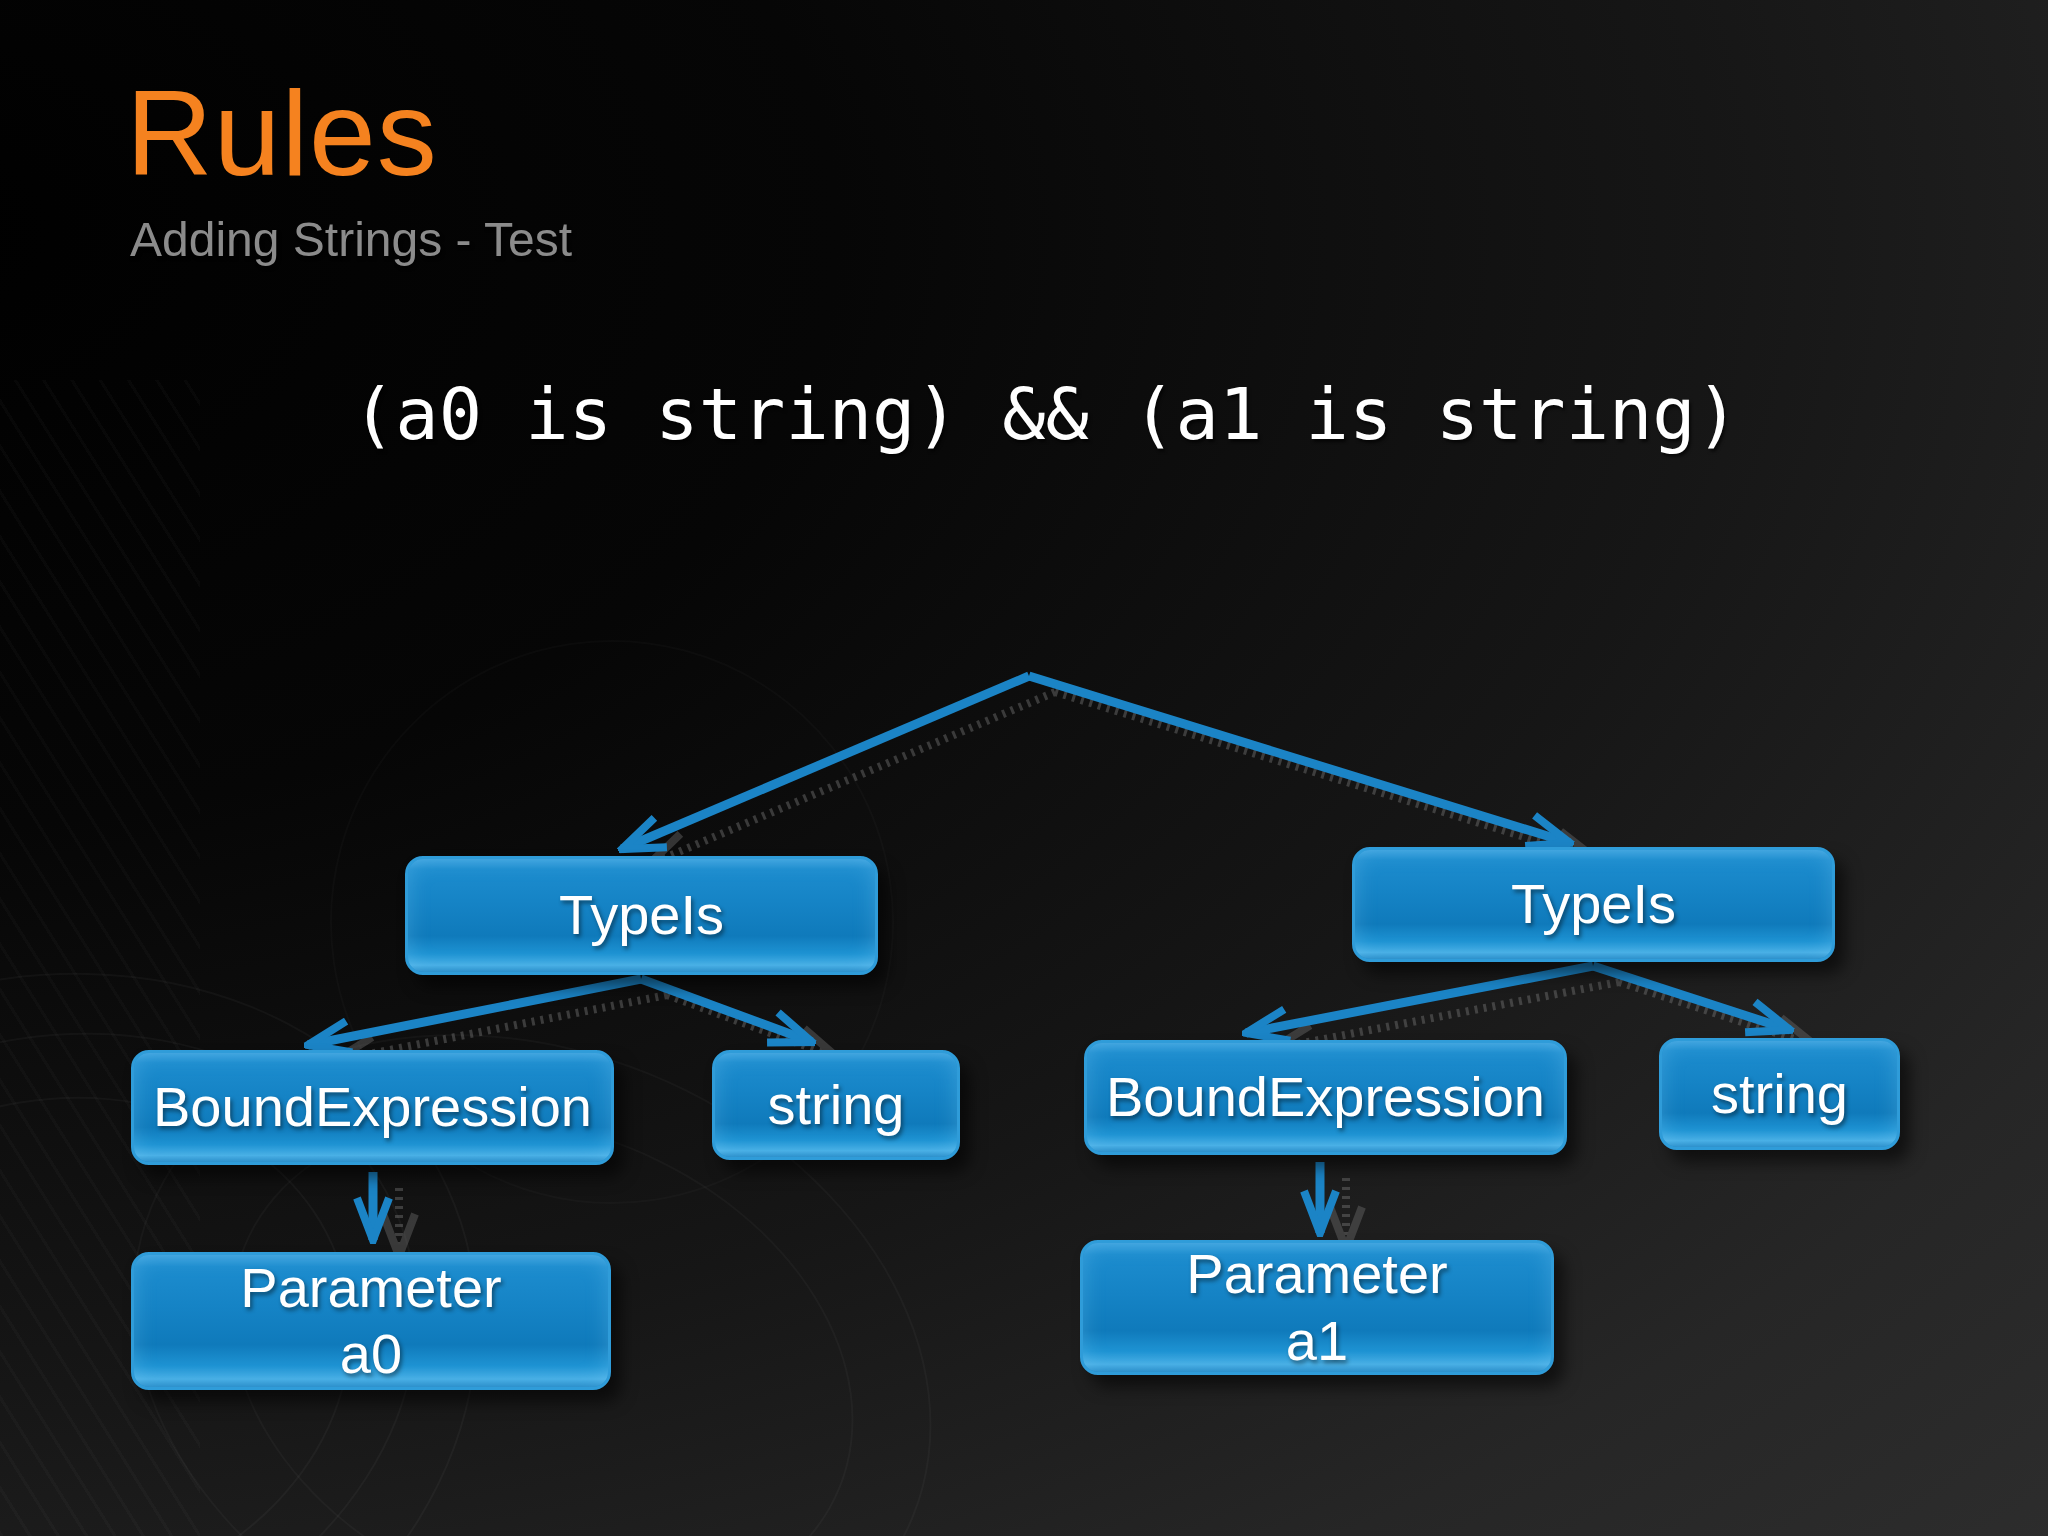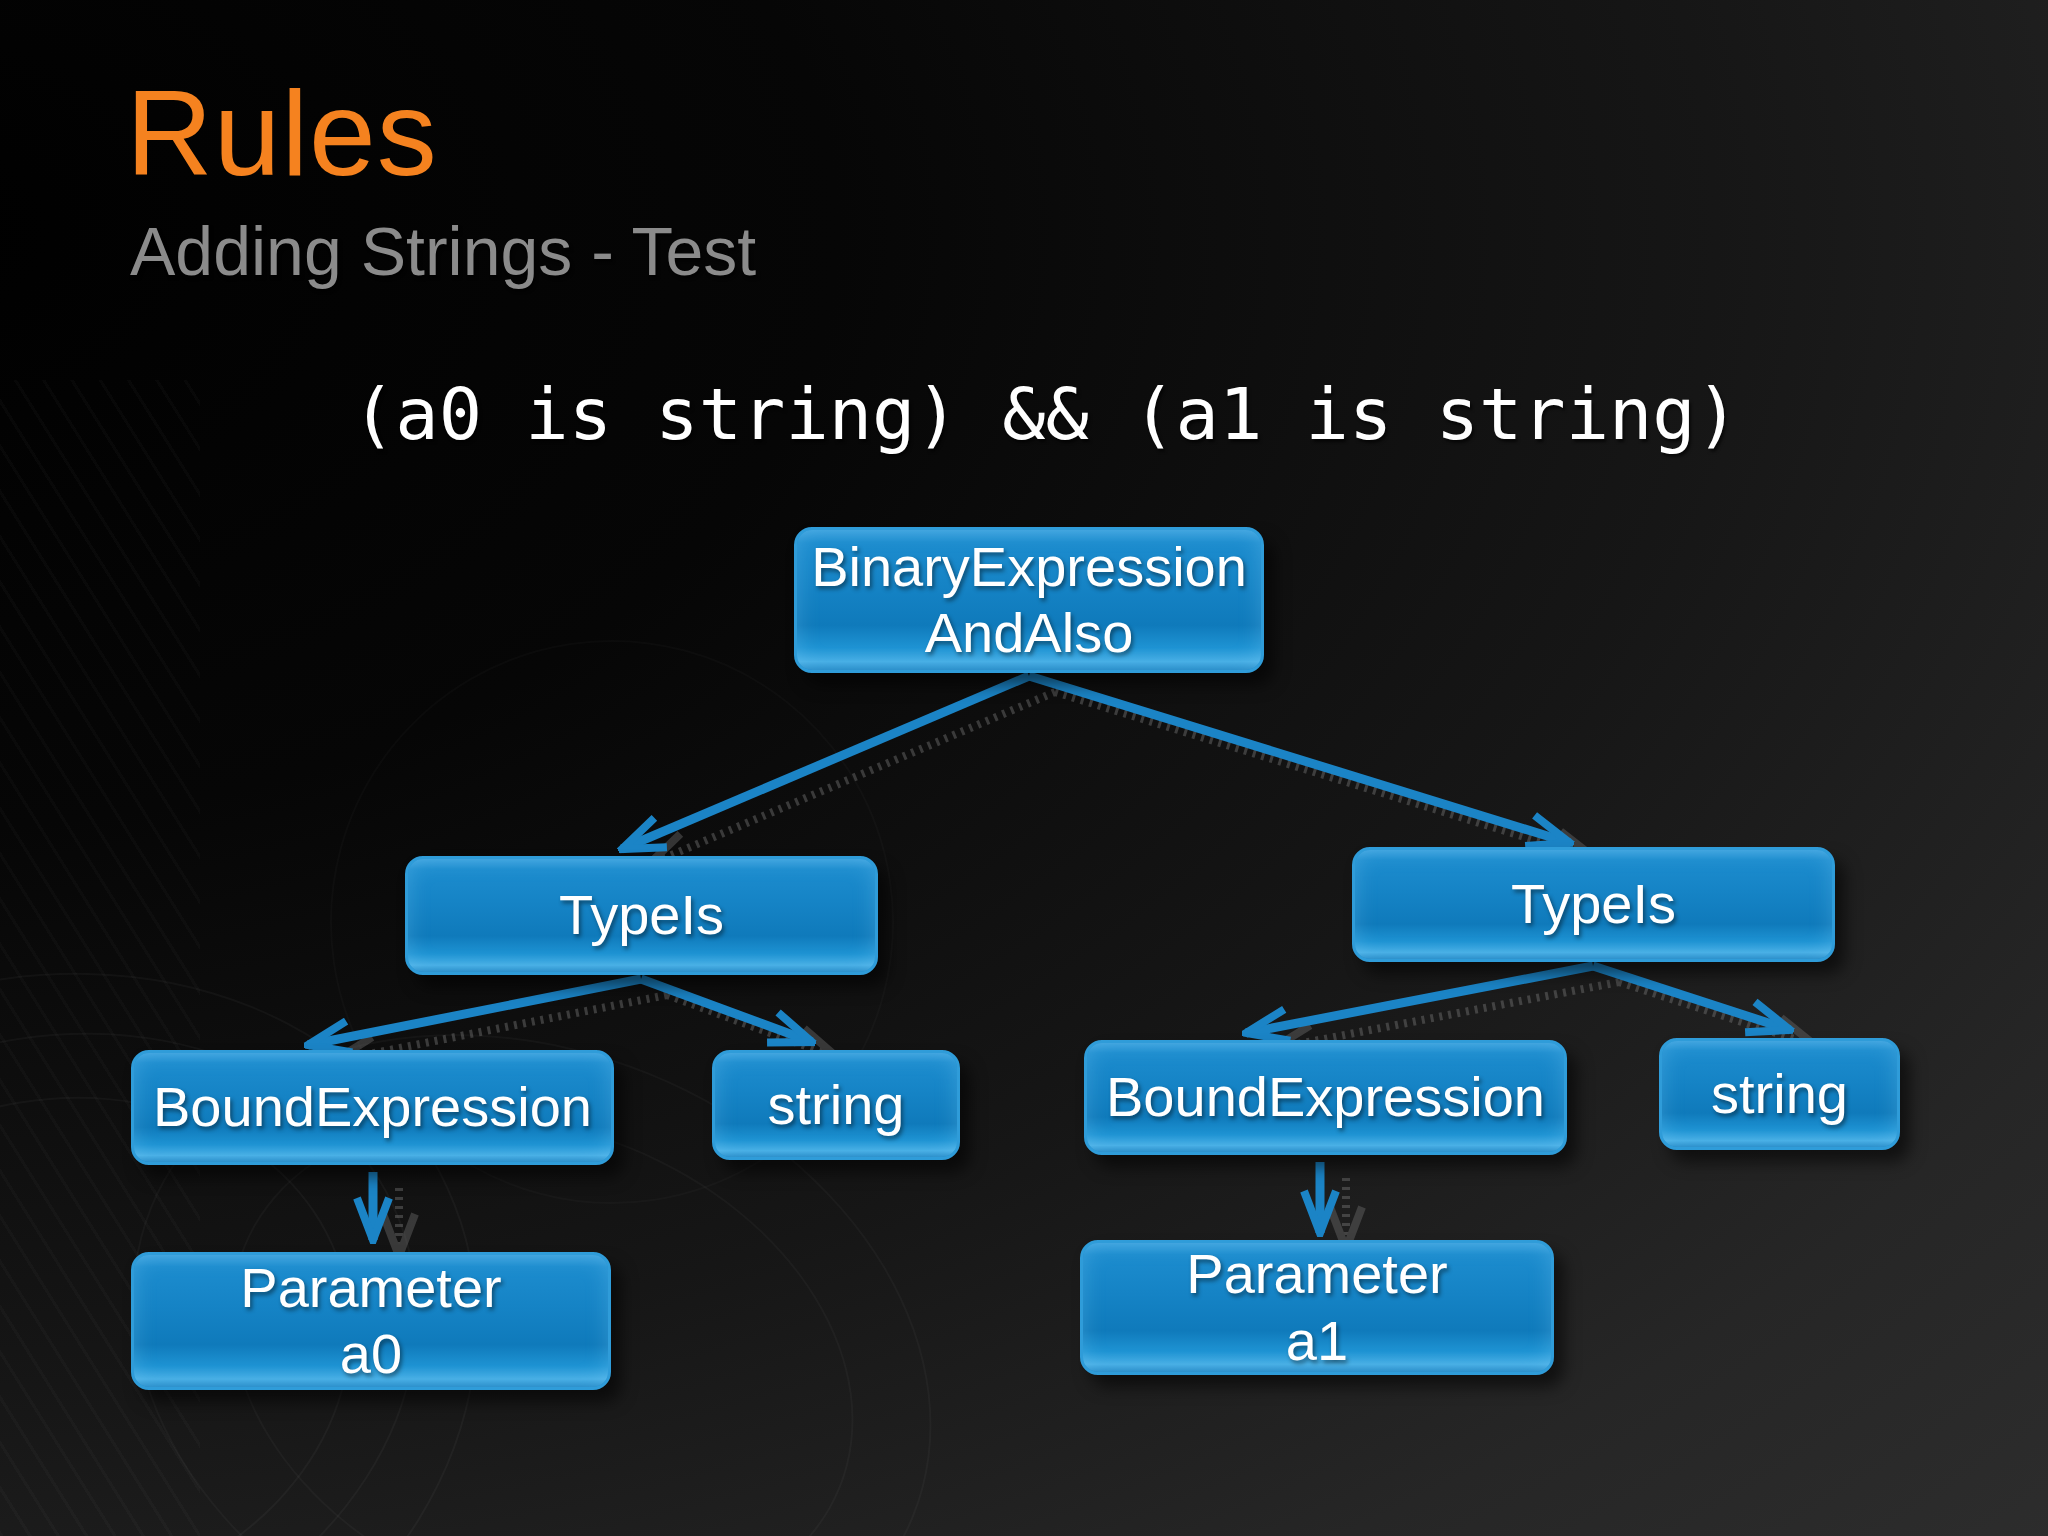--- a/index.html
+++ b/index.html
@@ -27,21 +27,21 @@
     opacity:.8;
   }
 
   .title{
     position:absolute;left:126px;top:64px;
     font-size:120px;line-height:1.15;color:#F5821F;
     letter-spacing:1px;
   }
   .subtitle{
     position:absolute;left:130px;top:212px;
-    font-size:68px;line-height:1.15;color:#8B8B8B;
+    font-size:48px;line-height:1.15;color:#8B8B8B;
     text-shadow:2px 3px 3px rgba(0,0,0,.6);
     text-align:right;
   }
   .code{
     position:absolute;left:0;right:0;top:372px;
     text-align:center;
     font-family:"DejaVu Sans Mono", monospace;
     font-size:72px;color:#FFFFFF;
     text-shadow:2px 3px 3px rgba(0,0,0,.6);
     white-space:pre;
@@ -116,24 +116,20 @@
       <line x1="1029" y1="676" x2="1570" y2="843" marker-end="url(#ah-blue)"></line>
       <line x1="641" y1="979" x2="308" y2="1045" marker-end="url(#ah-blue)"></line>
       <line x1="641" y1="979" x2="812" y2="1042" marker-end="url(#ah-blue)"></line>
       <line x1="1593" y1="966" x2="1246" y2="1033" marker-end="url(#ah-blue)"></line>
       <line x1="1593" y1="966" x2="1790" y2="1030" marker-end="url(#ah-blue)"></line>
       <line x1="373" y1="1172" x2="373" y2="1240" marker-end="url(#ah-blue)"></line>
       <line x1="1320" y1="1162" x2="1320" y2="1233" marker-end="url(#ah-blue)"></line>
     </g>
   </svg>
 
-  <div class="node" id="node-root">
-    <span>BinaryExpression</span>
-    <span>AndAlso</span>
-  </div>
 
   <div class="node" id="node-typeis-l">
     <span>TypeIs</span>
   </div>
 
   <div class="node" id="node-typeis-r">
     <span>TypeIs</span>
   </div>
 
   <div class="node" id="node-bound-l">

